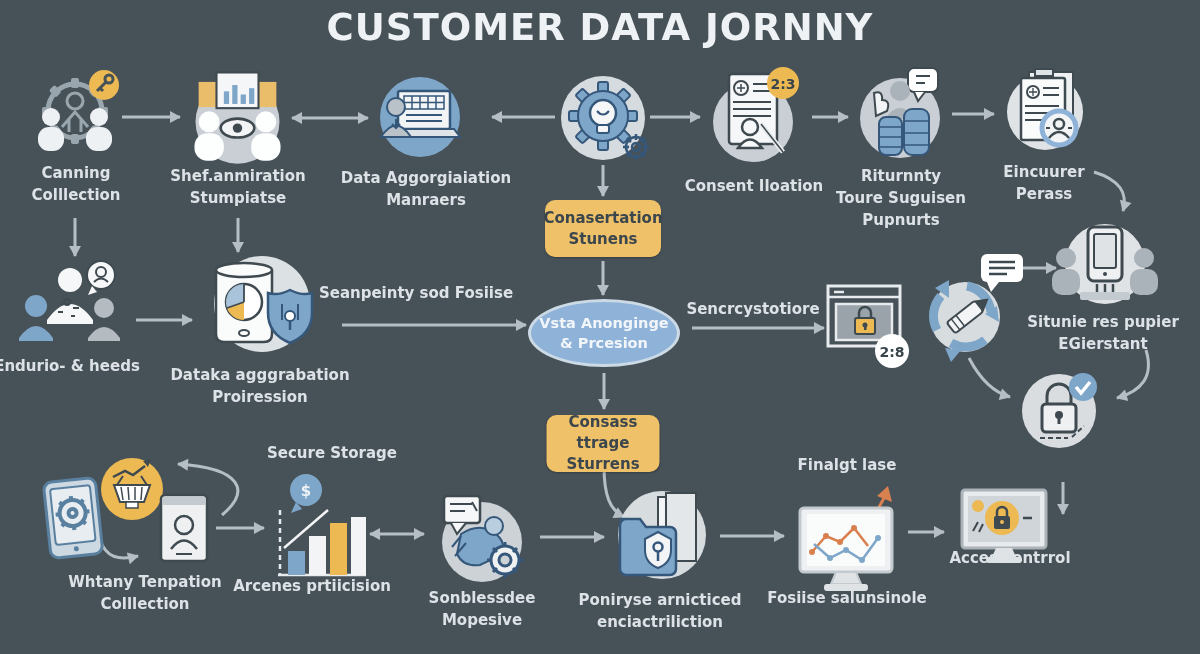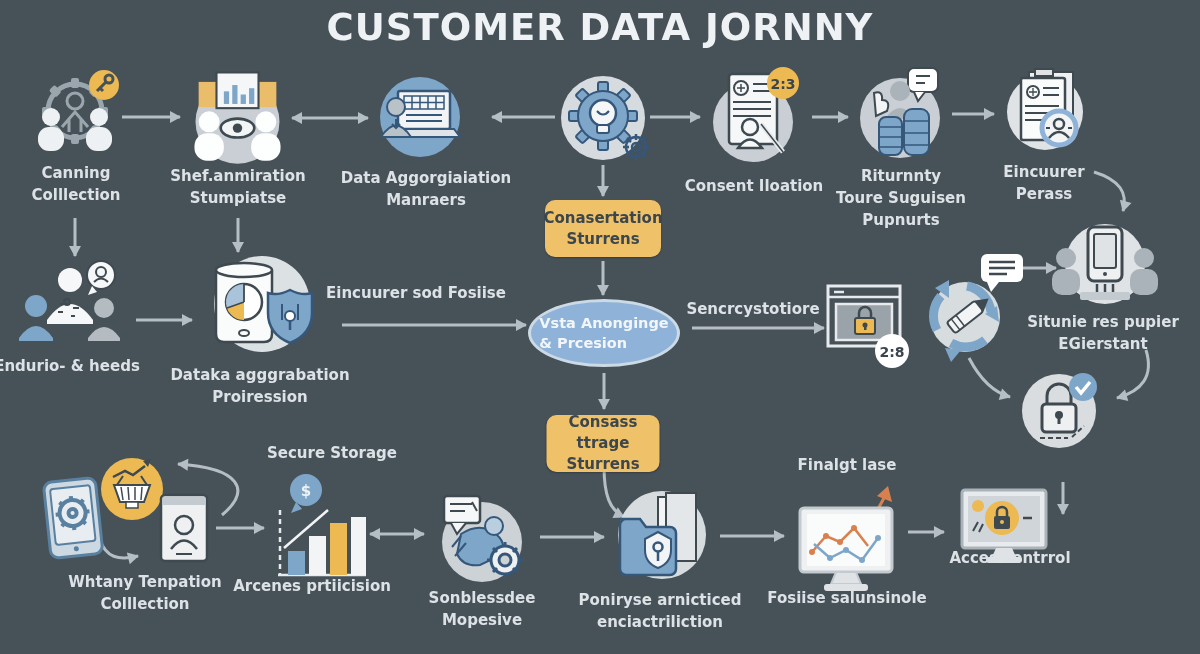--- a/index.html
+++ b/index.html
@@ -25,21 +25,21 @@
     background:#efc169;border-radius:10px;
     display:flex;align-items:center;justify-content:center;
     color:#3c464d;font-size:15px;font-weight:bold;text-align:center;
     white-space:pre-line;line-height:1.4;
     box-shadow:0 1px 2px rgba(0,0,0,.25);
   }
   .ellipse{
     transform:translateX(-50%);
     background:#8fb3d8;border:3px solid #ccdae6;border-radius:50%;
     display:flex;align-items:center;justify-content:center;
-    color:#f2f6fa;font-size:14.5px;font-weight:bold;
+    color:#f2f6fa;font-size:14.5px;font-weight:bold;text-align:center;
     white-space:pre-line;line-height:1.4;
   }
   svg{display:block;}
 </style>
 </head>
 <body>
 
 <div id="stage">
 
   <div class="abs title">CUSTOMER DATA JORNNY</div>
@@ -283,21 +283,21 @@
         </g>
       <ellipse cx="48" cy="85" rx="5" ry="3" fill="none" stroke="#3e4950" stroke-width="2"></ellipse>
       <path d="M94,42 c8,4 16,5 22,3 v20 c0,17 -10,25 -22,30 c-12,-5 -22,-13 -22,-30 v-20 c6,2 14,1 22,-3 z" fill="#7ea6c9" stroke="#35577a" stroke-width="2.5"></path>
       <path d="M86,56 v16 M102,56 v16" stroke="#35577a" stroke-width="2"></path>
       <circle cx="94" cy="68" r="5" fill="#ffffff" stroke="#35577a" stroke-width="2"></circle>
       <path d="M94,73 v9" stroke="#35577a" stroke-width="2.5"></path>
     </svg>
   </div>
 
   <div class="abs obox" style="left:603px;top:200px;width:116px;height:57px">Conasertation
-Sturrens</div>
+Stunens</div>
 
   <div class="abs ellipse" style="left:604px;top:299px;width:146px;height:62px">Vsta Anonginge
 &amp; Prcesion</div>
 
   <div class="abs" style="left:820px;top:278px">
     <svg width="95" height="95" viewBox="0 0 95 95">
       <rect x="8" y="8" width="72" height="60" fill="none" stroke="#e8ebed" stroke-width="3"></rect>
       <path d="M8,19 h72 M14,14 h10" stroke="#e8ebed" stroke-width="2.5"></path>
       <rect x="16" y="26" width="56" height="36" fill="#9aa3a9" stroke="#e8ebed" stroke-width="2.5"></rect>
       <rect x="35" y="40" width="20" height="16" rx="2" fill="#ecb952" stroke="#3e4950" stroke-width="2"></rect>
@@ -502,21 +502,21 @@
 Manraers</div>
   <div class="abs lbl" style="left:754px;top:176px">Consent Iloation</div>
   <div class="abs lbl" style="left:901px;top:166px">Riturnnty
 Toure Suguisen
 Pupnurts</div>
   <div class="abs lbl" style="left:1044px;top:162px">Eincuurer
 Perass</div>
   <div class="abs lbl" style="left:67px;top:356px">Endurio- &amp; heeds</div>
   <div class="abs lbl" style="left:260px;top:365px">Dataka agggrabation
 Proiression</div>
-  <div class="abs lbl" style="left:416px;top:283px">Eincuurer sod Fosiise</div>
+  <div class="abs lbl" style="left:416px;top:283px">Seanpeinty sod Fosiise</div>
   <div class="abs lbl" style="left:753px;top:299px">Sencrcystotiore</div>
   <div class="abs lbl" style="left:1103px;top:312px">Situnie res pupier
 EGierstant</div>
   <div class="abs lbl" style="left:145px;top:572px">Whtany Tenpation
 Colllection</div>
   <div class="abs lbl" style="left:332px;top:443px">Secure Storage</div>
   <div class="abs lbl" style="left:312px;top:576px">Arcenes prtiicision</div>
   <div class="abs lbl" style="left:482px;top:588px">Sonblessdee
 Mopesive</div>
   <div class="abs lbl" style="left:660px;top:590px">Poniryse arnicticed

